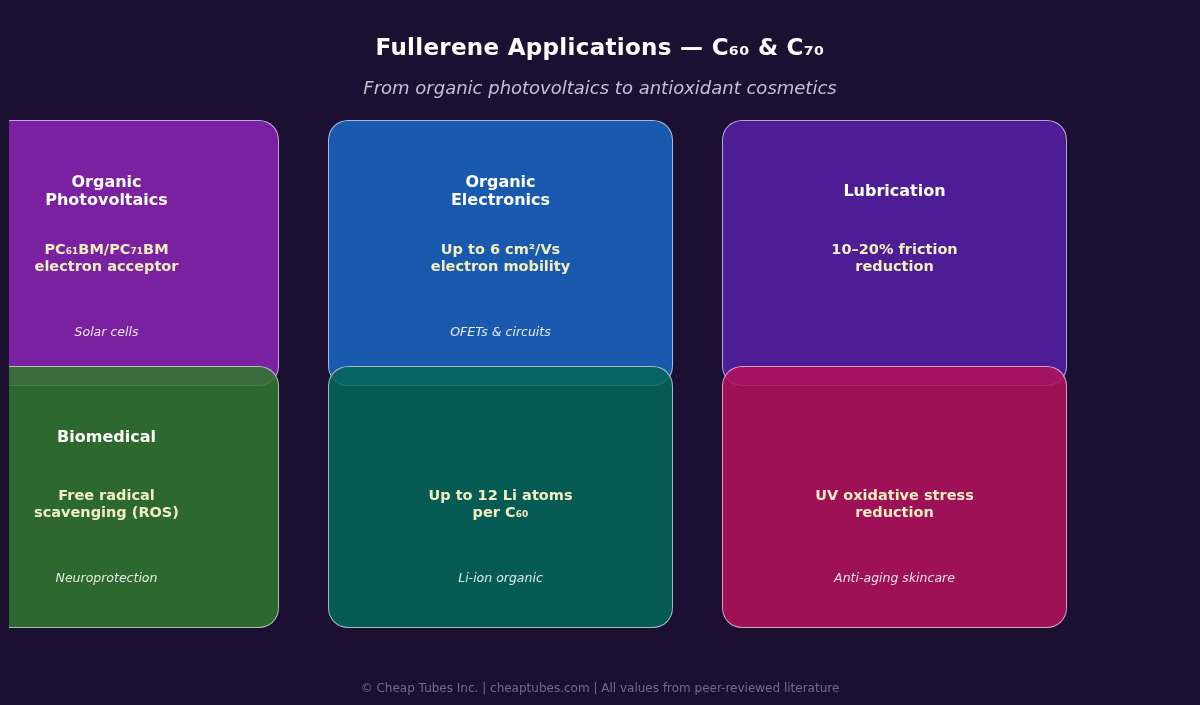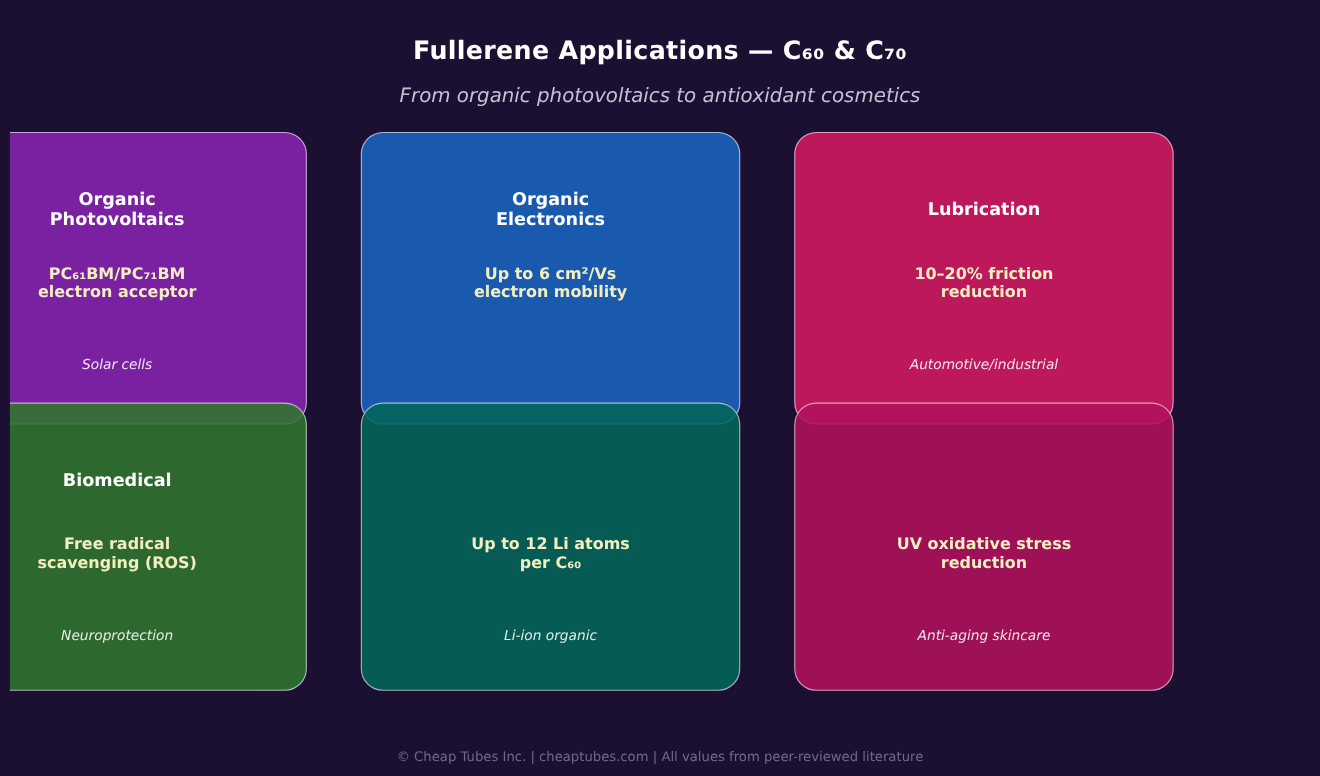--- a/index.html
+++ b/index.html
@@ -122,27 +122,27 @@
     <p class="card-highlight">PC₆₁BM/PC₇₁BM
 electron acceptor</p>
     <p class="card-note">Solar cells</p>
   </section>
 
   <section class="card row1 col2" style="background: rgb(26, 90, 174);">
     <h2 class="card-title">Organic
 Electronics</h2>
     <p class="card-highlight">Up to 6 cm²/Vs
 electron mobility</p>
+    <p class="card-note">OFETs &amp; circuits</p>
   </section>
 
-  <section class="card row1 col3" style="background: #be185d;">
+  <section class="card row1 col3" style="background: #4c1d95;">
     <h2 class="card-title">Lubrication</h2>
     <p class="card-highlight">10–20% friction
 reduction</p>
-    <p class="card-note">Automotive/industrial</p>
   </section>
 
   <section class="card row2 col1" style="background: rgba(48, 117, 47, 0.88);">
     <h2 class="card-title">Biomedical</h2>
     <p class="card-highlight">Free radical
 scavenging (ROS)</p>
     <p class="card-note">Neuroprotection</p>
   </section>
 
   <section class="card row2 col2" style="background: rgba(3, 103, 90, 0.88);">

